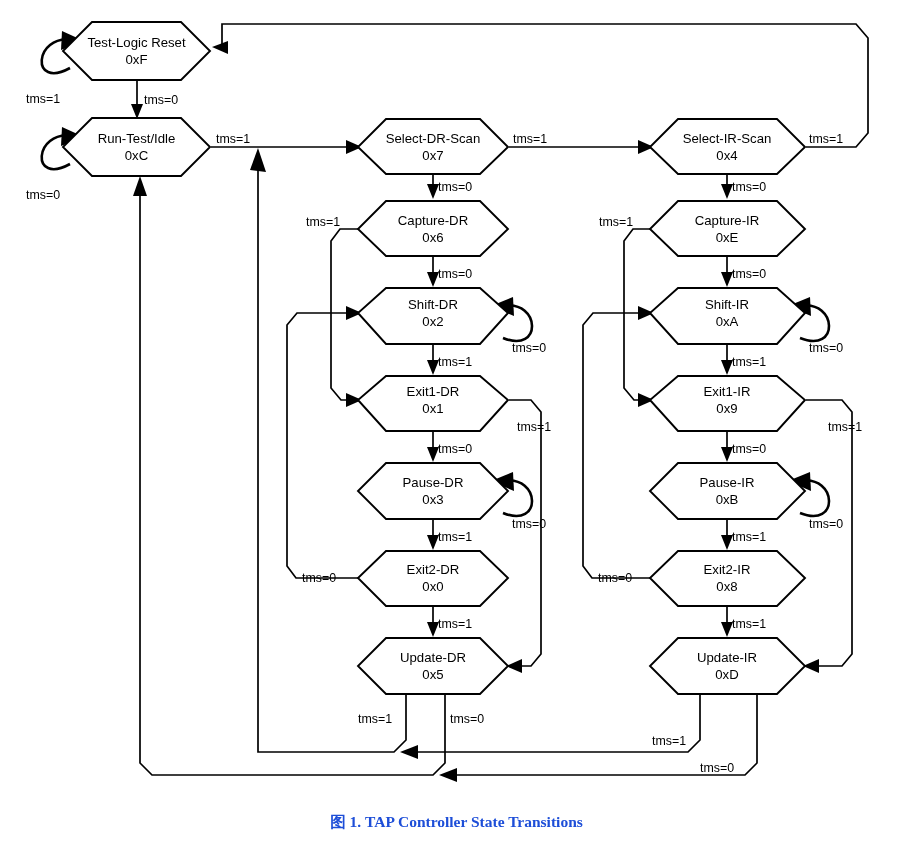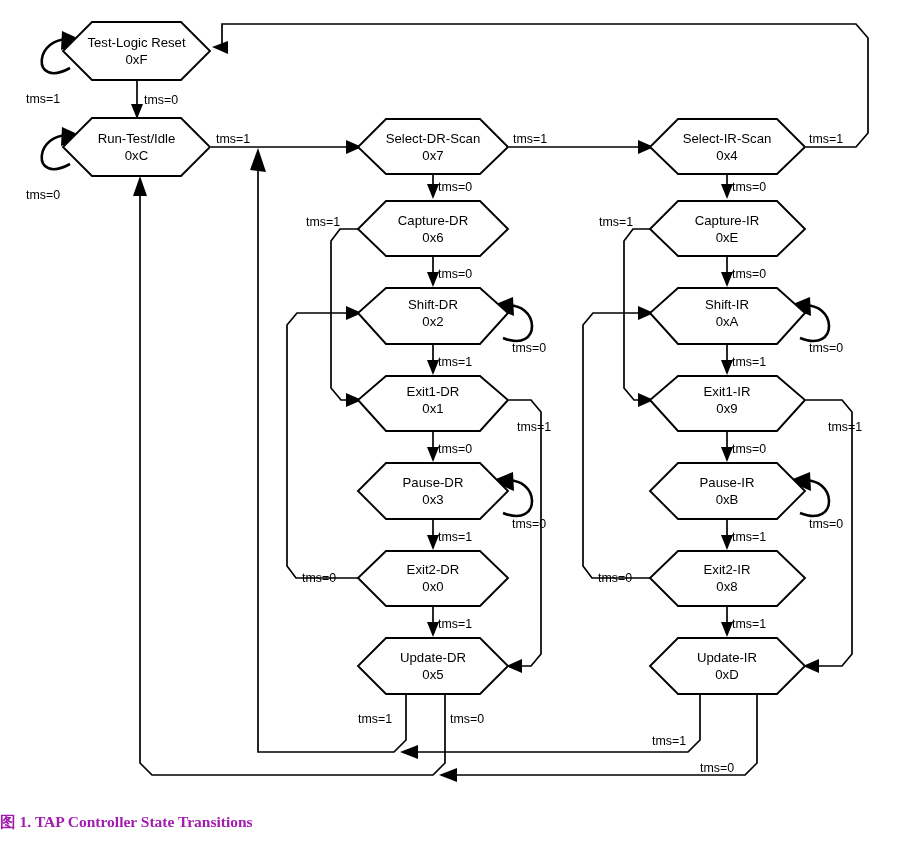--- a/index.html
+++ b/index.html
@@ -6,22 +6,22 @@
   body{width:913px;height:850px;font-family:"Liberation Sans",sans-serif;overflow:hidden;}
   #root{position:relative;width:913px;height:850px;background:#fff;}
   svg#diagram{display:block;width:913px;height:850px;}
   .hexfill{fill:#ffffff;stroke:#000000;stroke-width:1.9;}
   .wire{fill:none;stroke:#000000;stroke-width:1.7;stroke-linejoin:miter;}
   .loop{fill:none;stroke:#000000;stroke-width:2.6;}
   .head{fill:#000000;stroke:none;}
   .stname{font-family:"Liberation Sans",sans-serif;font-size:13.2px;fill:#000;text-anchor:middle;}
   .stcode{font-family:"Liberation Sans",sans-serif;font-size:13.2px;fill:#000;text-anchor:middle;}
   .lbl{font-family:"Liberation Sans",sans-serif;font-size:12.4px;fill:#000;}
-  .caption{position:absolute;left:0;top:812px;width:913px;
-    font-family:"Liberation Serif",serif;font-size:15.5px;font-weight:bold;color:#a21caf;}
+  .caption{position:absolute;left:0;top:812px;width:913px;text-align:center;
+    font-family:"Liberation Serif",serif;font-size:15.5px;font-weight:bold;color:#1d4ed8;}
 </style>
 </head>
 <body>
 
 <div id="root">
 
   <svg id="diagram" viewBox="0 0 913 850">
 
     <g>
 

